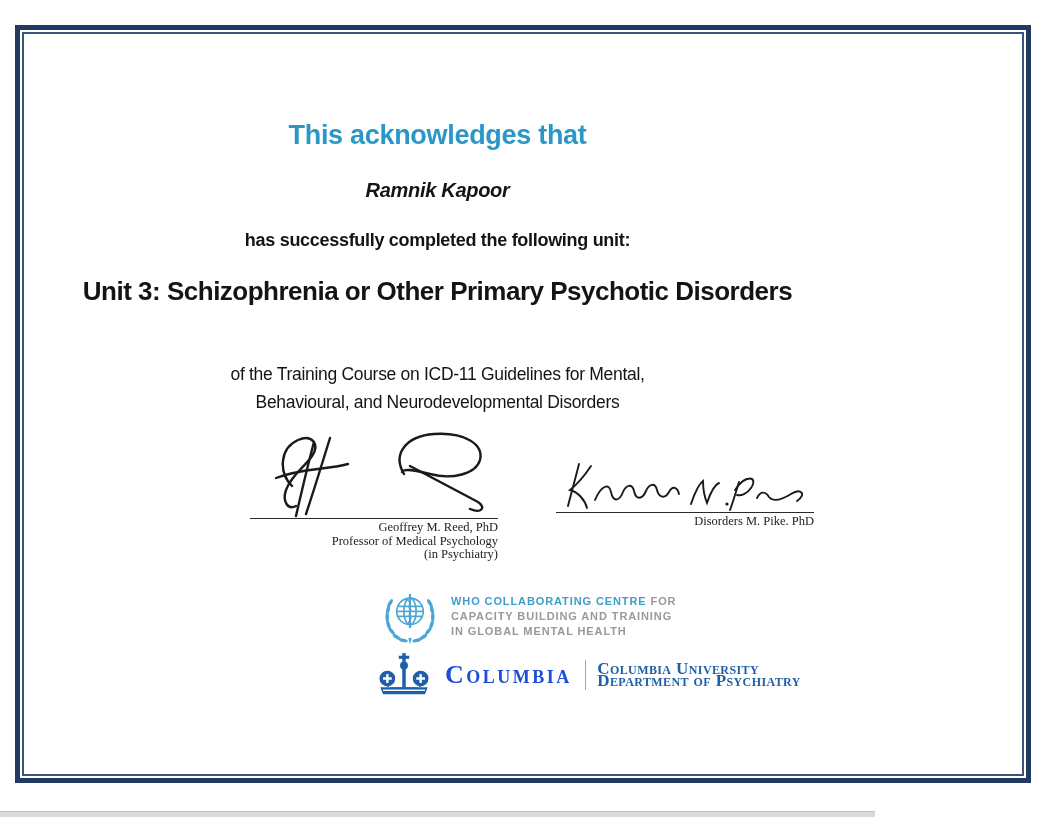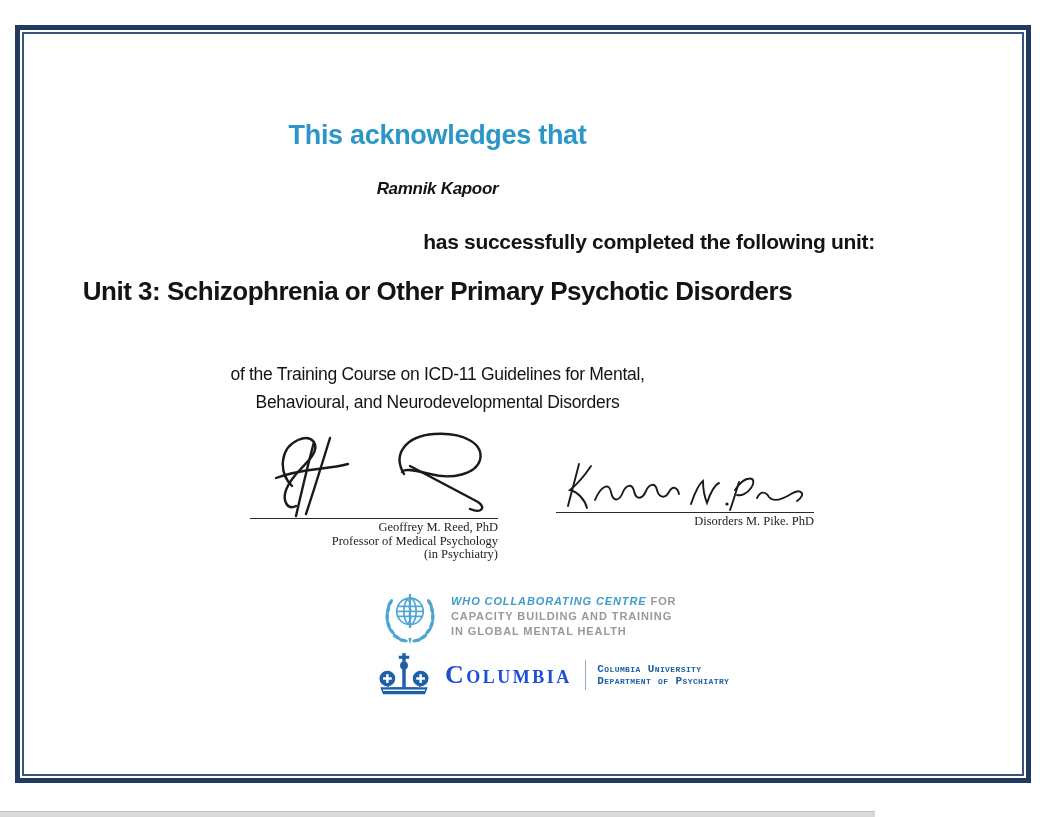--- a/index.html
+++ b/index.html
@@ -16,24 +16,24 @@
     position:absolute; left:2px; top:2px; right:2px; bottom:2px;
     border:2px solid #3b5578;
   }
 
   .center-line { position:absolute; left:0; right:0; text-align:center; color:#141414; }
 
   .heading {
     top:120px; font-size:27px; font-weight:bold; letter-spacing:-0.3px; color:#2b97c8;
   }
   .recipient {
-    top:179px; font-size:17px; font-weight:bold; font-style:italic; letter-spacing:-0.3px;
+    top:179px; font-size:20px; font-weight:bold; font-style:italic; letter-spacing:-0.3px;
   }
   .completed {
-    top:230px; font-size:21px; font-weight:bold; letter-spacing:-0.3px;text-align:right;
+    top:230px; font-size:18px; font-weight:bold; letter-spacing:-0.3px;
   }
   .unit-title {
     top:276px; font-size:26px; font-weight:bold; letter-spacing:-0.5px;
   }
   .course {
     top:360px; font-size:17.5px; font-weight:normal; letter-spacing:-0.3px; line-height:28px;
   }
 
   
   .sig-block { position:absolute; text-align:right; }
@@ -44,29 +44,29 @@
   .sig-name, .sig-title {
     font-family:"Liberation Serif", serif; color:#1c1c1c;
     font-size:12.5px; line-height:13.5px;
   }
   .sig-name { margin-top:2px; }
 
   
   .who-block { position:absolute; left:381px; top:588px; display:flex; align-items:flex-start; }
   .who-text { margin-left:12px; margin-top:6px; font-size:11px; font-weight:bold;
               letter-spacing:0.9px; line-height:15px; color:#97999b; }
-  .who-blue { color:#3e9dcb;font-style:italic; }
+  .who-blue { color:#3e9dcb; }
 
   
   .columbia-block { position:absolute; left:376px; top:652px; display:flex; align-items:center; }
   .columbia-word { font-family:"Liberation Serif", serif; font-size:26px; color:#1d4ed8;
                    letter-spacing:2.5px; margin-left:13px; font-variant:small-caps; font-weight:600; }
   .columbia-divider { width:1.5px; height:30px; background:#8fa9c9; margin:0 11px 0 13px; }
-  .columbia-dept { font-family:Liberation Mono, monospace; font-variant:small-caps; font-weight:bold;
-                   font-size:11px; line-height:12.5px; color:#1f5fa8; letter-spacing:0.4px; }
+  .columbia-dept { font-family:Liberation Serif, serif; font-variant:small-caps; font-weight:bold;
+                   font-size:17px; line-height:12.5px; color:#1f5fa8; letter-spacing:0.4px; }
 
   
   .bottom-strip { position:absolute; left:0; bottom:0; width:100%; height:6px;
                   background:#d9d9d9; border-top:1px solid #c3c3c3; }
 </style>
 </head>
 <body>
 
 <div class="page">
   <div class="frame-outer">

